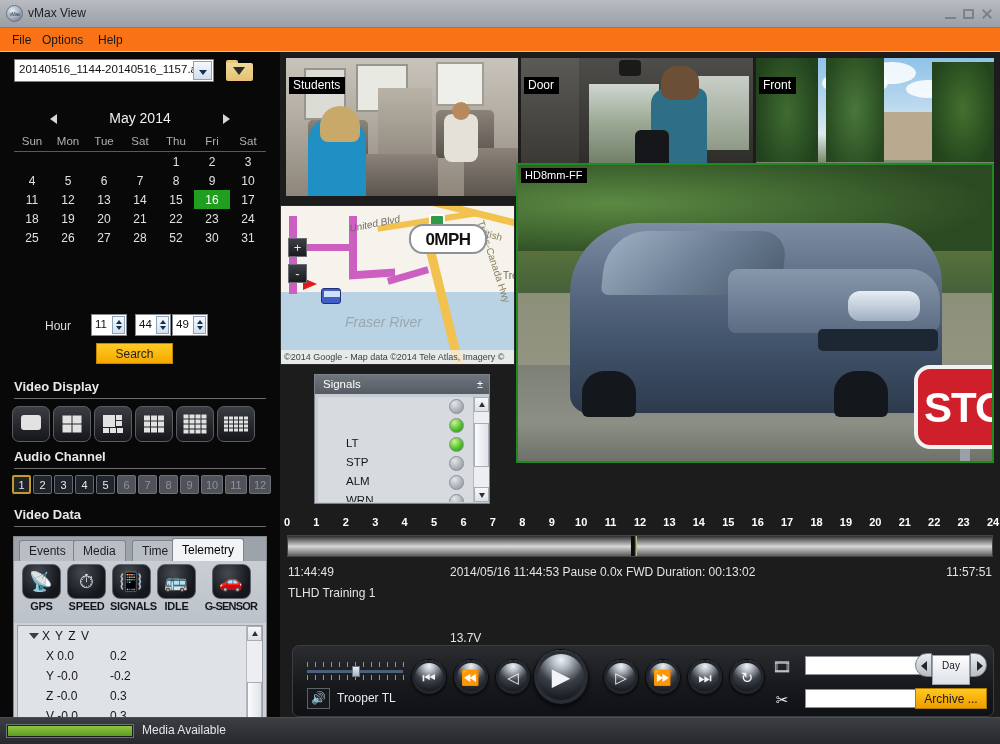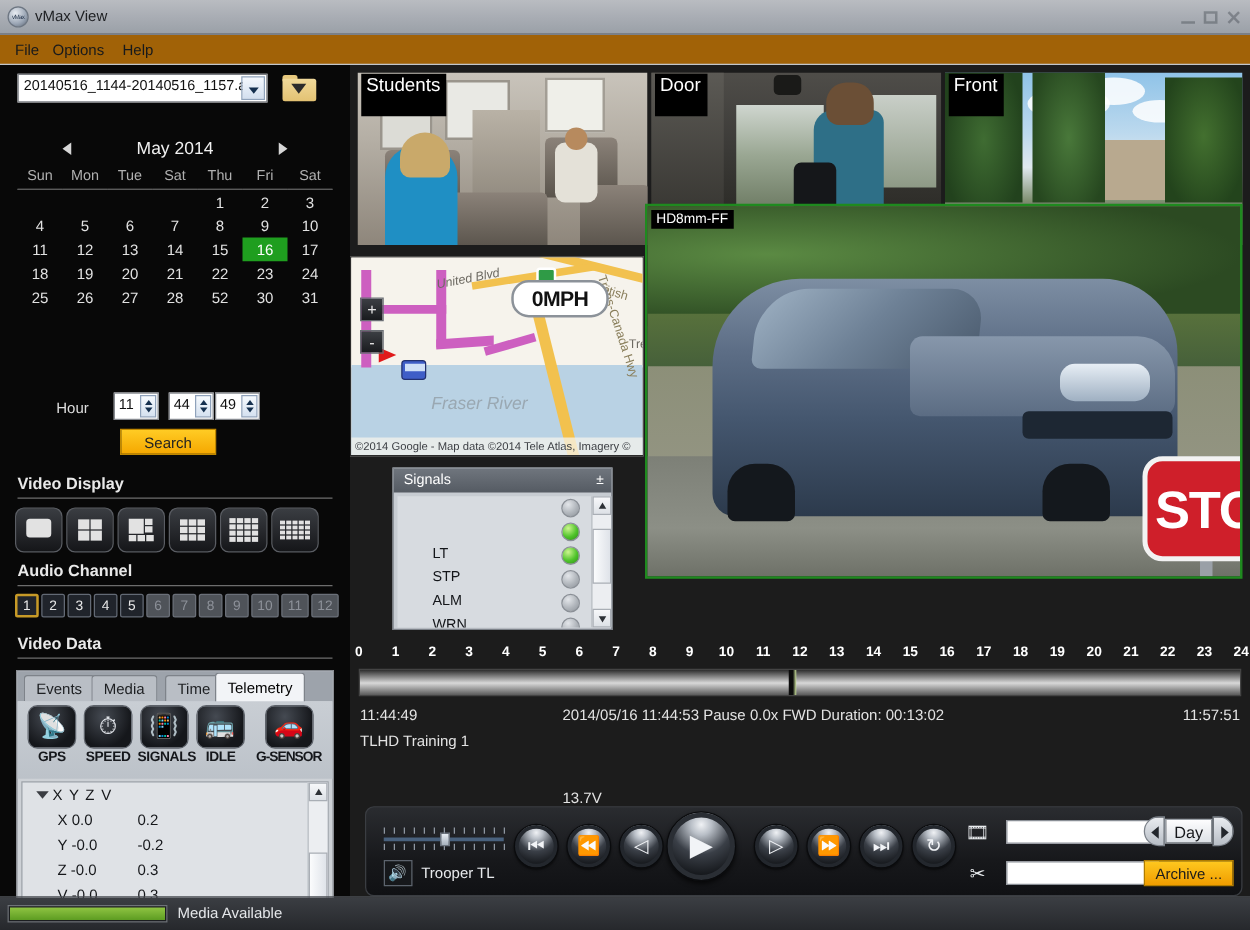--- a/index.html
+++ b/index.html
@@ -36,21 +36,21 @@
   #wb-close { left:981px; }
   #wb-close:before, #wb-close:after{
     content:""; position:absolute; left:0; top:4px; width:12px; height:2px;
     background:#4a4f57;
   }
   #wb-close:before { transform:rotate(45deg);} #wb-close:after{transform:rotate(-45deg);}
 
   
   #menubar {
     position:absolute; left:0; top:28px; width:1000px; height:24px;
-    background:#a16207; border-bottom:1px solid #c3c6cb;
+    background:#f97316; border-bottom:1px solid #c3c6cb;
   }
   #menubar .mi {
     position:absolute; top:4px; font-size:12px; color:#17191c; padding:1px 6px;
     cursor:default;
   }
   #mi-file{left:6px;} #mi-options{left:36px;} #mi-help{left:92px;}
 
   
   #sidebar {
     position:absolute; left:0; top:52px; width:280px; height:665px;
@@ -255,22 +255,22 @@
     position:absolute; left:0; width:15px;
     background:linear-gradient(to right,#fbfcfd,#dfe3e9); border:1px solid #a9aeb5;
   }
 
   
   #video-area { position:absolute; left:280px; top:52px; width:720px; height:665px;
     background:#1c1c1c; }
 
   .cam { position:absolute; overflow:hidden; }
   .cam .label {
-    position:absolute; left:3px; top:1px; background:#000; color:#fff;
-    font-size:15px; padding:1px 5px 16px 4px; z-index:5;
+    position:absolute; left:3px; top:19px; background:#000; color:#fff;
+    font-size:12px; padding:1px 5px 2px 4px; z-index:5;
   }
   #cam-students{ left:6px; top:6px; width:232px; height:138px; }
   #cam-door    { left:241px; top:6px; width:232px; height:138px; }
   #cam-front   { left:476px; top:6px; width:238px; height:138px; }
 
   
   #cam-students .sc{ position:absolute; inset:0;
     background:linear-gradient(to bottom,#c9c4bb 0%,#b4aea4 40%,#8e867b 100%); }
   #cam-students .win1{ position:absolute; left:18px; top:10px; width:42px; height:52px;
     background:#dcdcd6; border:2px solid #9a958c; }
@@ -545,23 +545,23 @@
   }
   #day-spin .arL{ left:0; border-radius:12px 0 0 12px;}
   #day-spin .arR{ right:0; border-radius:0 12px 12px 0;}
   #day-spin .arL:after{ content:""; position:absolute; left:5px; top:7px;
     border-top:5px solid transparent; border-bottom:5px solid transparent;
     border-right:6px solid #23272d;}
   #day-spin .arR:after{ content:""; position:absolute; left:6px; top:7px;
     border-top:5px solid transparent; border-bottom:5px solid transparent;
     border-left:6px solid #23272d;}
   #day-spin .val {
-    position:absolute; left:17px; top:2px; width:38px; height:20px;
+    position:absolute; left:17px; top:2px; width:38px; height:30px;
     background:linear-gradient(to bottom,#fdfdfe,#dde1e6); border:1px solid #9aa0a7;
-    font-size:13px; color:#16181b; text-align:center; line-height:19px;
+    font-size:10px; color:#16181b; text-align:center; line-height:19px;
   }
   #archive-btn {
     position:absolute; left:622px; top:42px; width:72px; height:21px;
     background:linear-gradient(to bottom,#ffc81f,#f09d00);
     border:1px solid #b07c00; color:#1b1b1b; font-size:12px;
     text-align:center; line-height:20px; cursor:pointer;
   }
 
   
   #statusbar {

